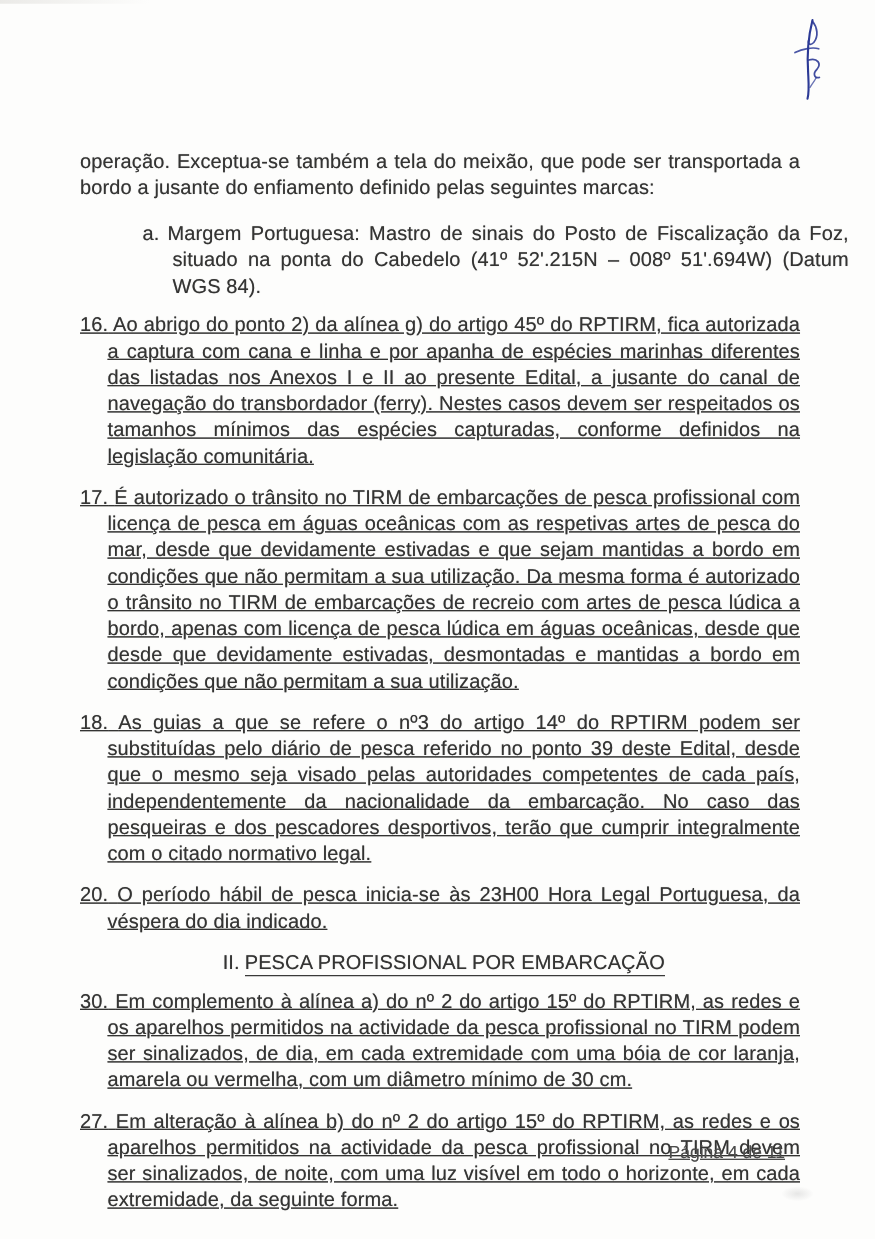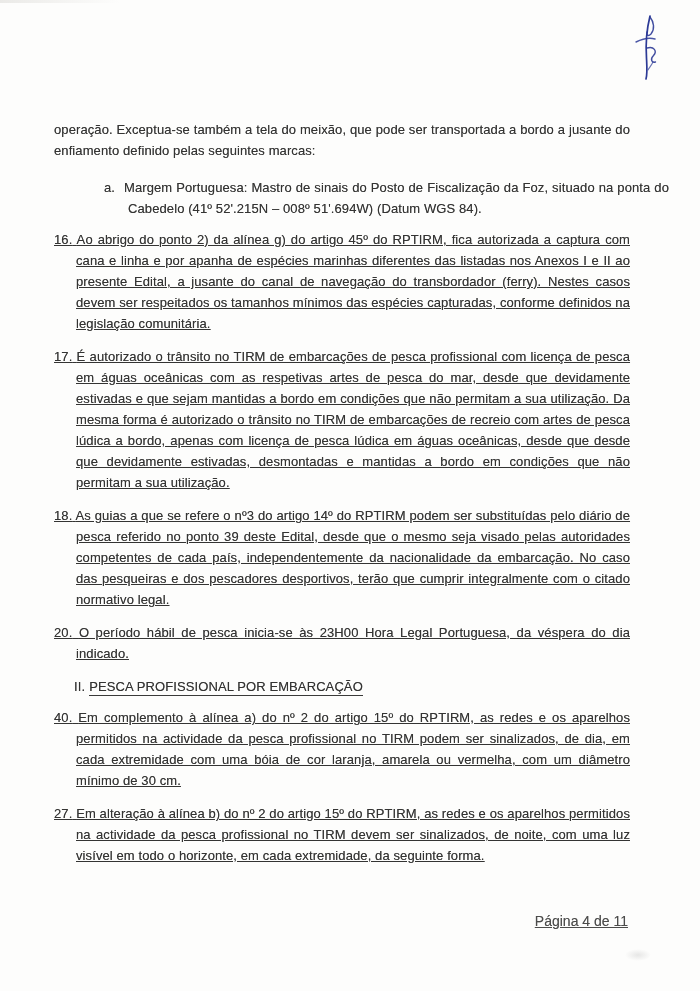--- a/index.html
+++ b/index.html
@@ -9,23 +9,23 @@
     font-family:"Liberation Sans","DejaVu Sans",sans-serif;
     position:relative;
     overflow:hidden;
   }
   .sheet{
     position:absolute;inset:0;
     background:#fdfdfc;
   }
   .content{
     position:absolute;
-    left:54px;top:119px;width:576px;
+    left:64px;top:119px;width:576px;
     color:#343433;
-    font-size:13px;
+    font-size:16px;
     line-height:21px;
     text-shadow:0 0 0.55px rgba(52,52,51,0.6);
     letter-spacing:0.1px;
   }
   .para{
     margin:0;
     text-align:justify;
   }
   .intro{margin-bottom:16px;}
   .numbered{
@@ -39,22 +39,22 @@
   .subitem{
     margin-left:50px;
     width:541px;
     padding-left:24px;
     text-indent:-24px;
     margin-bottom:10px;
     text-align:justify;
   }
   .subitem .lbl{display:inline-block;width:20px;text-indent:0;}
   .section-heading{
-    margin:1px 0 10px 20px;
-    text-align:left;
+    margin:1px 0 10px 6px;
+    text-align:center;
     text-indent:0;
     white-space:nowrap;
   }
   .section-heading .title{
     border-bottom:1.3px solid #3a3a39;
     padding-bottom:1px;
     margin-left:4px;
   }
   .footer{
     position:absolute;
@@ -108,21 +108,21 @@
     <p class="para numbered"><span class="num">16.</span> <span class="txt">Ao abrigo do ponto 2) da alínea g) do artigo 45º do RPTIRM, fica autorizada a captura com cana e linha e por apanha de espécies marinhas diferentes das listadas nos Anexos I e II ao presente Edital, a jusante do canal de navegação do transbordador (ferry). Nestes casos devem ser respeitados os tamanhos mínimos das espécies capturadas, conforme definidos na legislação comunitária.</span></p>
 
     <p class="para numbered"><span class="num">17.</span> <span class="txt">É autorizado o trânsito no TIRM de embarcações de pesca profissional com licença de pesca em águas oceânicas com as respetivas artes de pesca do mar, desde que devidamente estivadas e que sejam mantidas a bordo em condições que não permitam a sua utilização. Da mesma forma é autorizado o trânsito no TIRM de embarcações de recreio com artes de pesca lúdica a bordo, apenas com licença de pesca lúdica em águas oceânicas, desde que desde que devidamente estivadas, desmontadas e mantidas a bordo em condições que não permitam a sua utilização.</span></p>
 
     <p class="para numbered"><span class="num">18.</span> <span class="txt">As guias a que se refere o nº3 do artigo 14º do RPTIRM podem ser substituídas pelo diário de pesca referido no ponto 39 deste Edital, desde que o mesmo seja visado pelas autoridades competentes de cada país, independentemente da nacionalidade da embarcação. No caso das pesqueiras e dos pescadores desportivos, terão que cumprir integralmente com o citado normativo legal.</span></p>
 
     <p class="para numbered"><span class="num">20.</span> <span class="txt">O período hábil de pesca inicia-se às 23H00 Hora Legal Portuguesa, da véspera do dia indicado.</span></p>
 
     <p class="para section-heading"><span class="numeral">II.</span><span class="title">PESCA PROFISSIONAL POR EMBARCAÇÃO</span></p>
 
-    <p class="para numbered"><span class="num">40.</span> <span class="txt">Em complemento à alínea a) do nº 2 do artigo 15º do RPTIRM, as redes e os aparelhos permitidos na actividade da pesca profissional no TIRM podem ser sinalizados, de dia, em cada extremidade com uma bóia de cor laranja, amarela ou vermelha, com um diâmetro mínimo de 30 cm.</span></p>
+    <p class="para numbered"><span class="num">30.</span> <span class="txt">Em complemento à alínea a) do nº 2 do artigo 15º do RPTIRM, as redes e os aparelhos permitidos na actividade da pesca profissional no TIRM podem ser sinalizados, de dia, em cada extremidade com uma bóia de cor laranja, amarela ou vermelha, com um diâmetro mínimo de 30 cm.</span></p>
 
     <p class="para numbered"><span class="num">27.</span> <span class="txt">Em alteração à alínea b) do nº 2 do artigo 15º do RPTIRM, as redes e os aparelhos permitidos na actividade da pesca profissional no TIRM devem ser sinalizados, de noite, com uma luz visível em todo o horizonte, em cada extremidade, da seguinte forma.</span></p>
 
   </div>
 
   <div class="footer">Página 4 de 11</div>
 
   <div class="smudge"></div>
 
 </div>

